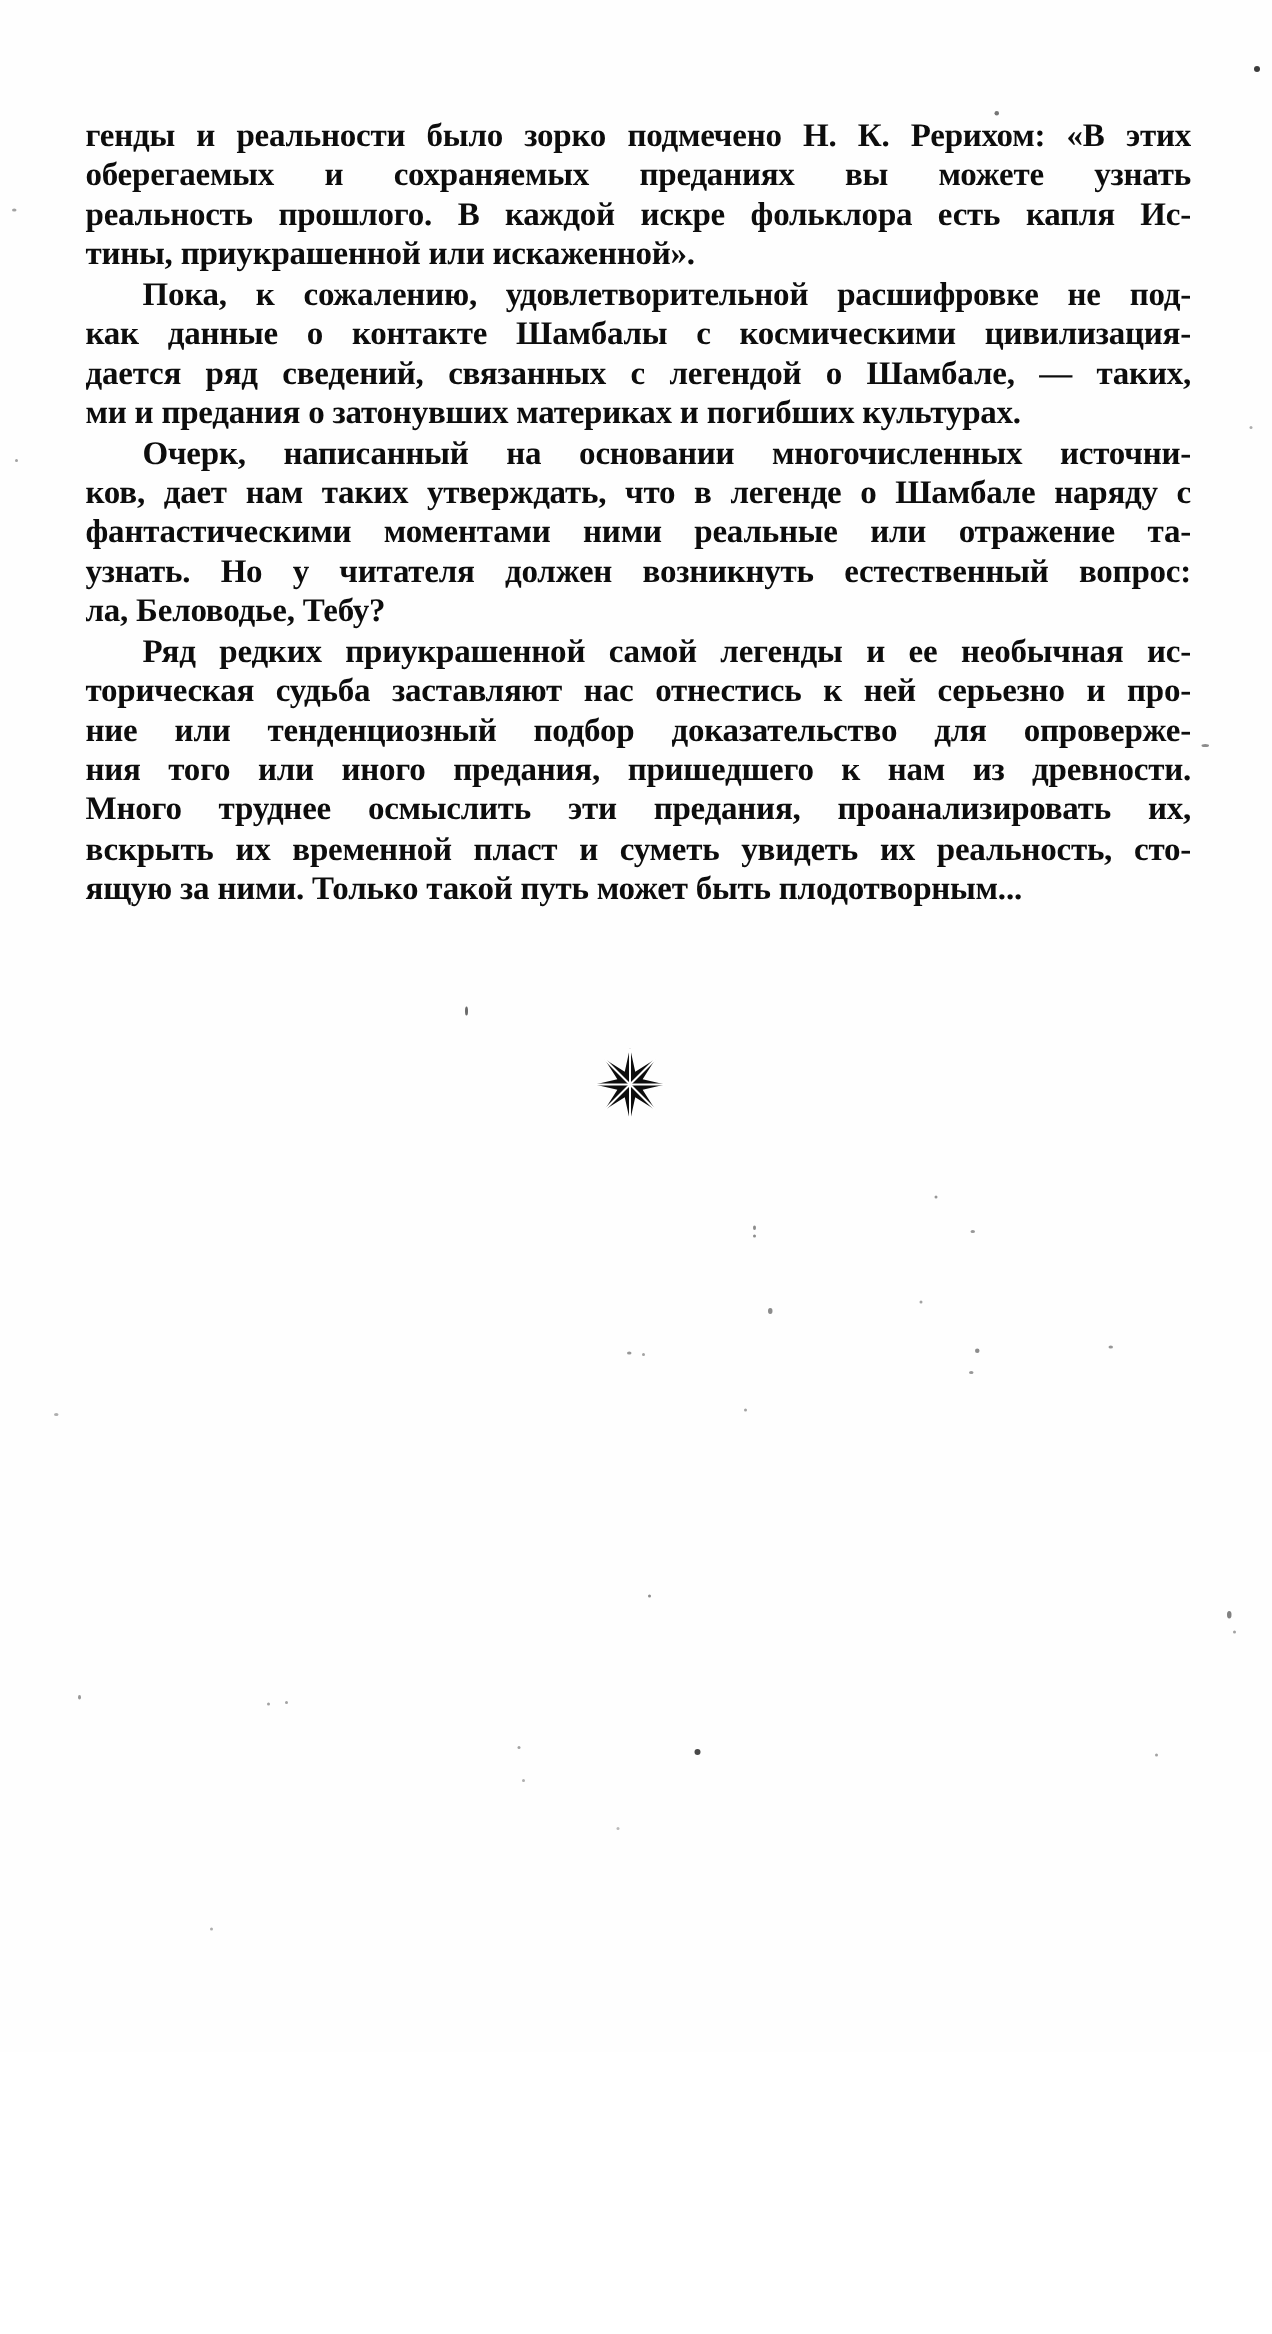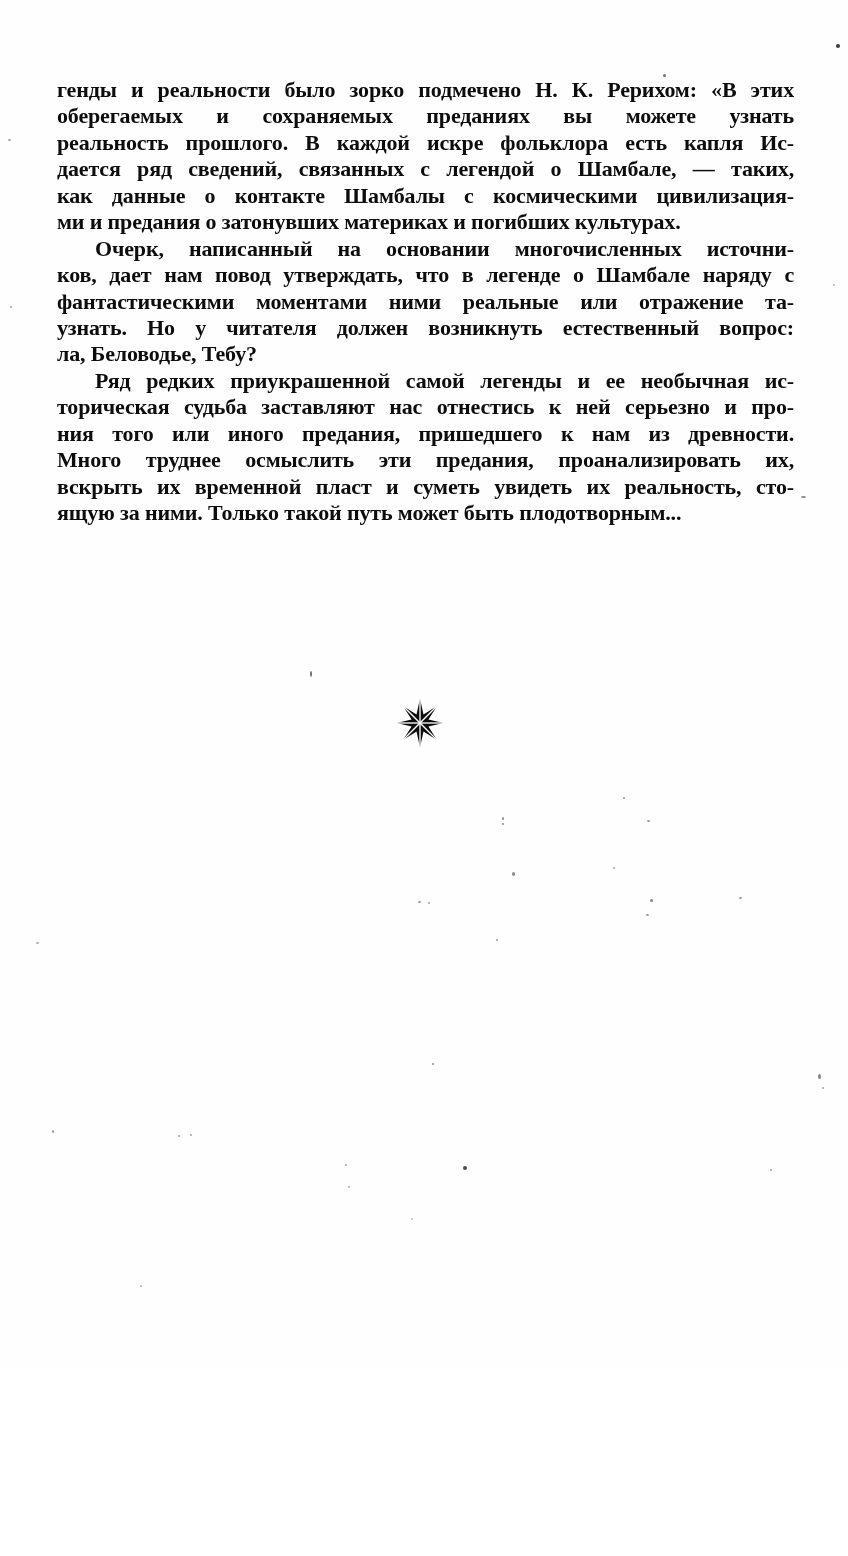--- a/index.html
+++ b/index.html
@@ -59,36 +59,39 @@
 </head>
 <body>
 
 <div class="page">
 
   <div class="text-block">
       <div class="paragraph">
         <div class="line">генды и реальности было зорко подмечено Н. К. Рерихом: «В этих</div>
         <div class="line">оберегаемых и сохраняемых преданиях вы можете узнать</div>
         <div class="line">реальность прошлого. В каждой искре фольклора есть капля Ис-</div>
+        <div class="line par-end">тины, приукрашенной или искаженной».</div>
       </div>
       <div class="paragraph">
+        <div class="line indent">Пока, к сожалению, удовлетворительной расшифровке не под-</div>
+        <div class="line">как данные о контакте Шамбалы с космическими цивилизация-</div>
         <div class="line">дается ряд сведений, связанных с легендой о Шамбале, — таких,</div>
-        <div class="line">как данные о контакте Шамбалы с космическими цивилизация-</div>
         <div class="line par-end">ми и предания о затонувших материках и погибших культурах.</div>
       </div>
       <div class="paragraph">
         <div class="line indent">Очерк, написанный на основании многочисленных источни-</div>
-        <div class="line">ков, дает нам повод утверждать, что в легенде о Шамбале наряду с</div>
+        <div class="line">ков, дает нам таких утверждать, что в легенде о Шамбале наряду с</div>
         <div class="line">фантастическими моментами ними реальные или отражение та-</div>
         <div class="line">узнать. Но у читателя должен возникнуть естественный вопрос:</div>
         <div class="line par-end">ла, Беловодье, Тебу?</div>
       </div>
       <div class="paragraph">
         <div class="line indent">Ряд редких приукрашенной самой легенды и ее необычная ис-</div>
         <div class="line">торическая судьба заставляют нас отнестись к ней серьезно и про-</div>
+        <div class="line">ние или тенденциозный подбор доказательство для опроверже-</div>
         <div class="line">ния того или иного предания, пришедшего к нам из древности.</div>
         <div class="line">Много труднее осмыслить эти предания, проанализировать их,</div>
         <div class="line">вскрыть их временной пласт и суметь увидеть их реальность, сто-</div>
         <div class="line par-end">ящую за ними. Только такой путь может быть плодотворным...</div>
       </div>
     </div>
 
   <svg class="ornament" viewBox="0 0 50 52" xmlns="http://www.w3.org/2000/svg">
     <polygon points="25,0.5 28.64,17.22 42.7,8.3 33.78,22.36 49.5,26 33.78,29.64 42.7,43.7 28.64,34.78 25,51.5 21.36,34.78 7.3,43.7 16.22,29.64 0.5,26 16.22,22.36 7.3,8.3 21.36,17.22" fill="#0d0d0d"></polygon>
     <g stroke="#ffffff" stroke-width="1.4">

